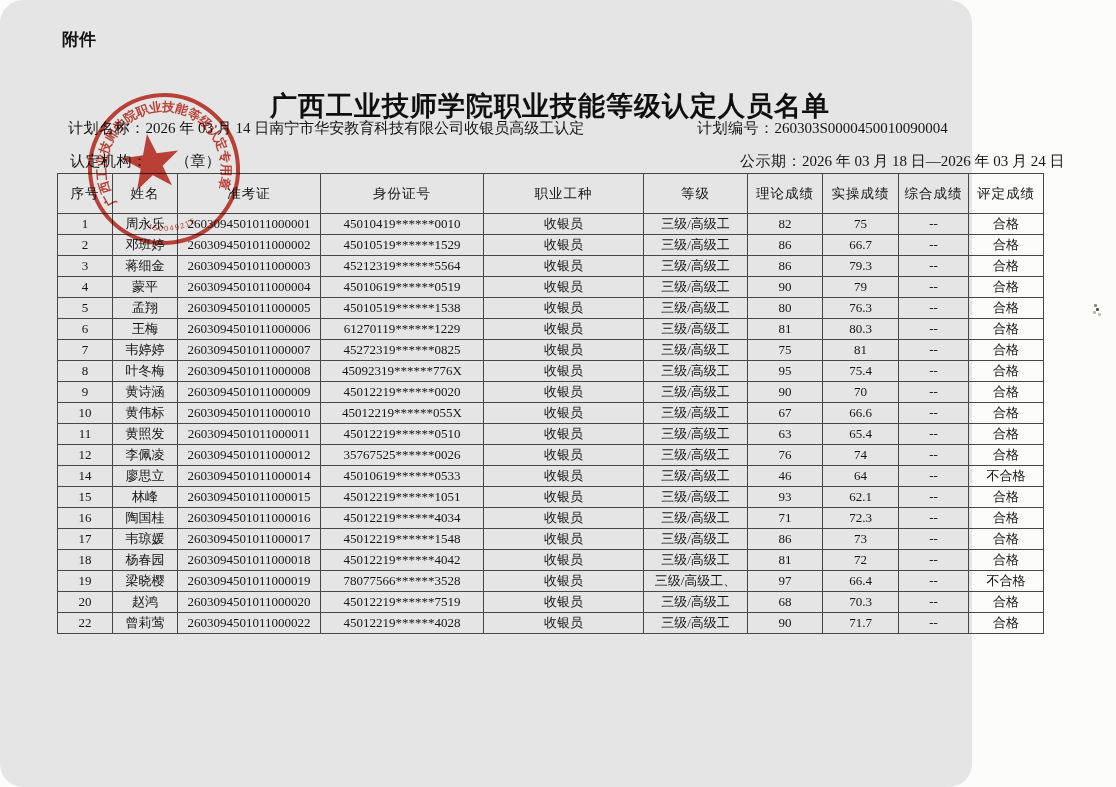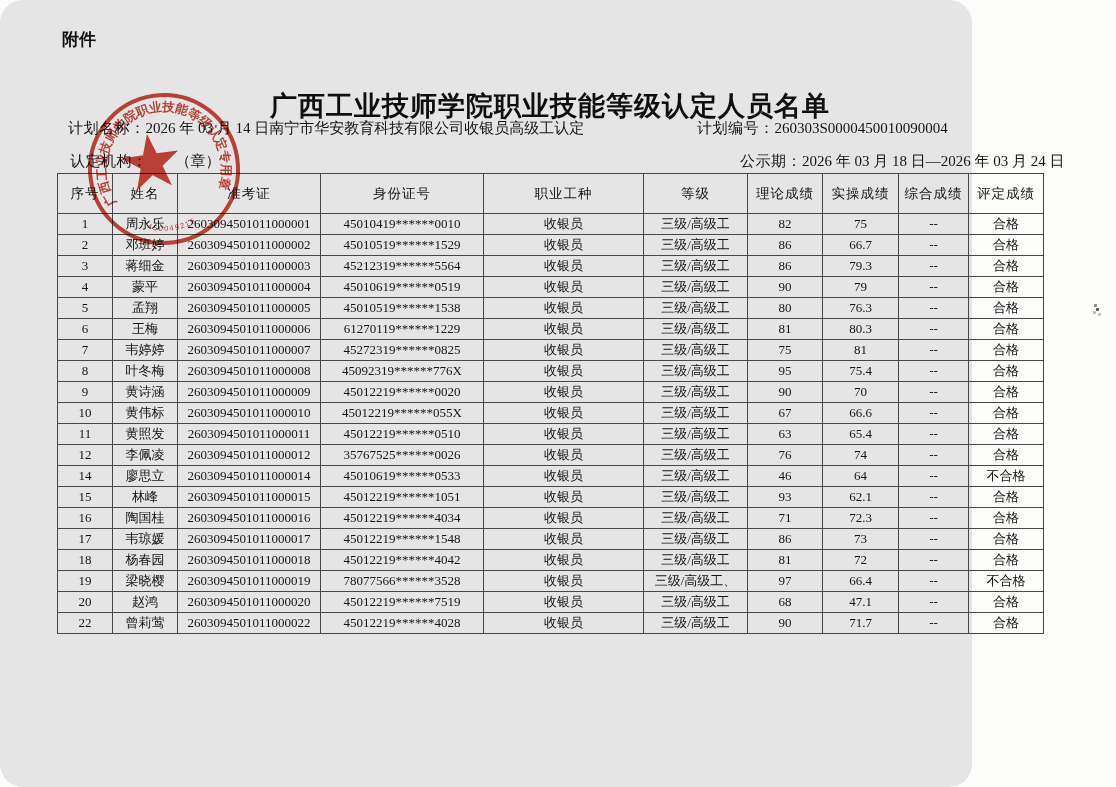--- a/index.html
+++ b/index.html
@@ -354,21 +354,21 @@
           <td>不合格</td>
         </tr>
         <tr>
           <td>20</td>
           <td>赵鸿</td>
           <td>2603094501011000020</td>
           <td>45012219******7519</td>
           <td>收银员</td>
           <td>三级/高级工</td>
           <td>68</td>
-          <td>47.1</td>
+          <td>70.3</td>
           <td>--</td>
           <td>合格</td>
         </tr>
         <tr>
           <td>22</td>
           <td>曾莉莺</td>
           <td>2603094501011000022</td>
           <td>45012219******4028</td>
           <td>收银员</td>
           <td>三级/高级工</td>

